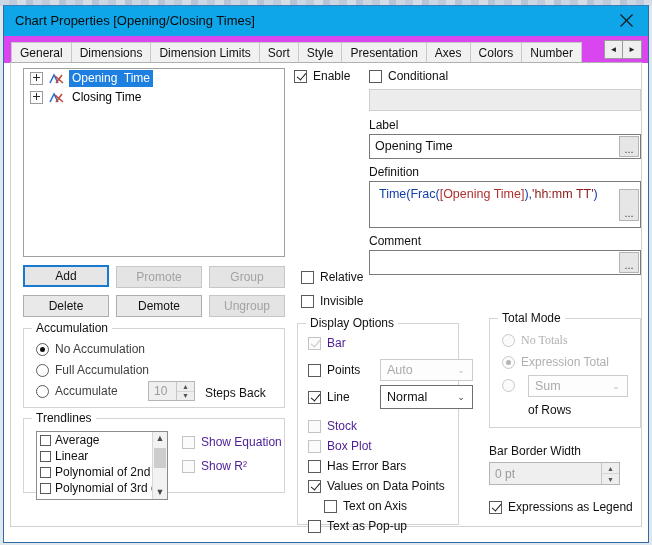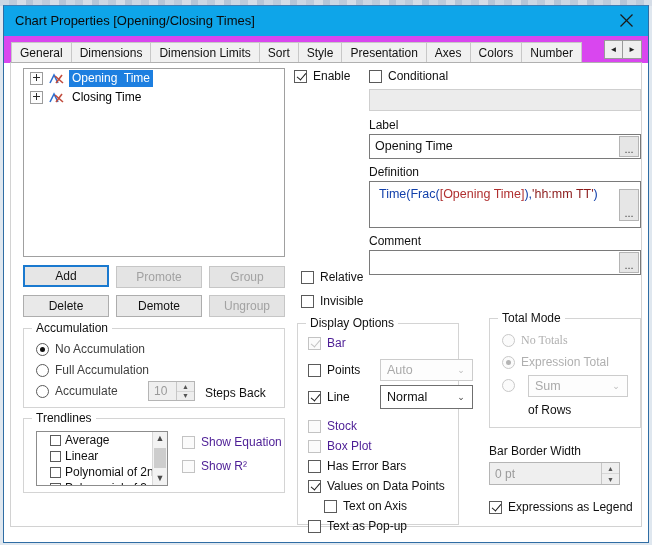--- a/index.html
+++ b/index.html
@@ -479,21 +479,21 @@
           <span class="arrows">
             <div>▲</div>
             <div>▼</div>
           </span>
         </div>
         <span class="lbl" style="left:181px; top:57px;">Steps Back</span>
       </div>
 
       <div class="group" style="left:12px; top:355px; width:262px; height:75px;">
         <span class="legend">Trendlines</span>
-        <div class="listbox" style="left:12px; top:12px; width:132px; height:55px;padding-left:10px;">
+        <div class="listbox" style="left:12px; top:12px; width:132px; height:69px;">
           <div class="li">
             <span class="box"></span>
             <span>Average</span>
           </div>
           <div class="li">
             <span class="box"></span>
             <span>Linear</span>
           </div>
           <div class="li">
             <span class="box"></span>

